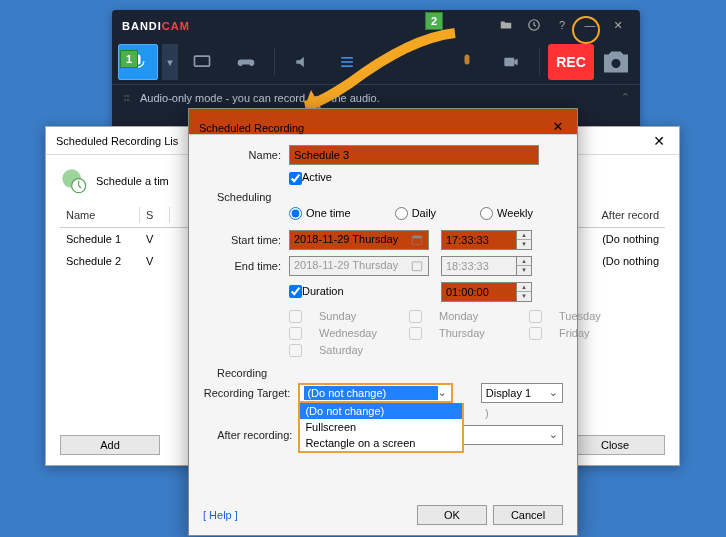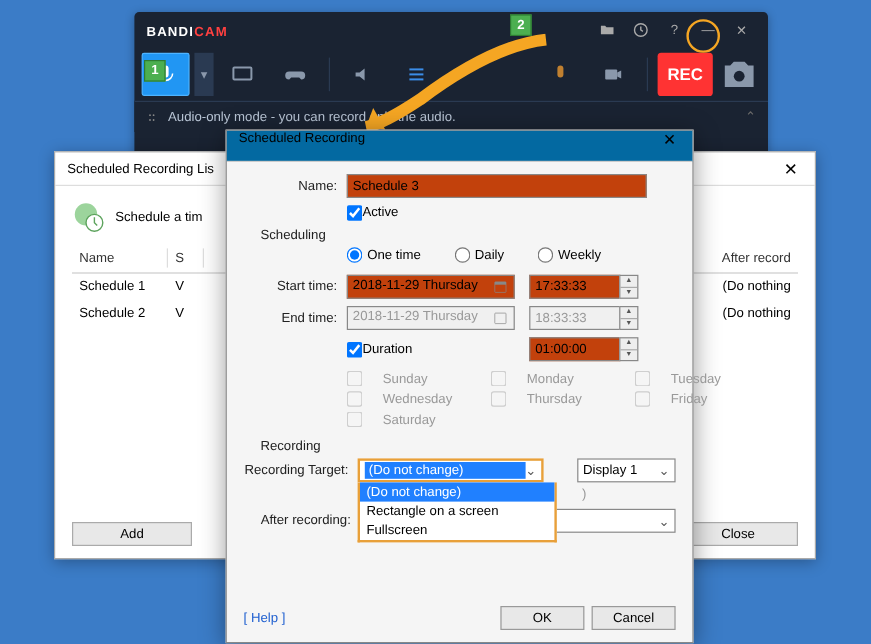--- a/index.html
+++ b/index.html
@@ -45,31 +45,31 @@
 .th{padding:2px 6px;border-right:1px solid #ddd}
 .th1{width:80px}.th2{width:30px}.th3{flex:1;text-align:right;border:none}
 .trow{display:flex;padding:3px 0}
 .td{padding:2px 6px}
 .list-btns{position:absolute;bottom:10px;left:0;right:0;display:flex;padding:0 14px;gap:10px}
 .list-btns .sp{flex:1}
 .winbtn{background:#e8e8e8;border:1px solid #aaa;padding:3px 0;width:100px;text-align:center}
 
 
 .dlg{position:absolute;left:188px;top:108px;width:390px;height:428px;background:#f5f5f5;border:1px solid #888;box-shadow:0 4px 20px rgba(0,0,0,.4)}
-.dlg-title{height:26px;background:#0369a1;display:flex;align-items:flex-start;padding:0 10px;border-bottom:1px solid #ccc;font-size:12px}
+.dlg-title{height:26px;background:#c2410c;display:flex;align-items:flex-end;padding:0 10px;border-bottom:1px solid #ccc;font-size:12px}
 .dlg-title .sp{flex:1}
 .dlg-close{width:18px;text-align:center;font-size:13px}
 .dlg-body{padding:10px 14px}
 .frow{display:flex;align-items:center;margin-bottom:6px}
 .flabel{width:86px;text-align:right;padding-right:8px;color:#222}
 .finput{border:1px solid #888;background:#c2410c;padding:2px 4px;height:20px}
 .name-input{width:250px}
 .ck{margin-right:4px;vertical-align:middle}
 .section{font-size:11px;color:#222;margin:6px 0 4px 14px}
-.radio-row{display:flex;gap:28px;margin-left:86px;margin-bottom:10px}
+.radio-row{display:flex;gap:44px;margin-left:86px;margin-bottom:10px}
 .rad{display:flex;align-items:center;gap:4px}
 .date-input{width:140px;position:relative}
 .time-input{width:76px}
 .spinner{width:16px;height:20px;border:1px solid #888;background:#eee;display:flex;flex-direction:column;margin-left:-1px}
 .spinner div{flex:1;display:flex;align-items:center;justify-content:center;font-size:6px;color:#555}
 .spinner div:first-child{border-bottom:1px solid #aaa}
 .disabled{color:#999;background:#f0f0f0}
 .days{display:grid;grid-template-columns:repeat(3,110px);gap:4px 10px;margin-left:86px;margin-top:8px;color:#999}
 .days label{display:flex;align-items:center;gap:17px}
 .rec-section{margin-top:10px}
@@ -325,22 +325,22 @@
     </div>
 
     <div class="section rec-section">Recording</div>
     <div class="target-row">
       <div class="flabel" style="width:100px">Recording Target:</div>
       <div class="combo combo-main">
         <span class="sel">(Do not change)</span>
         <span class="combo-arrow">⌄</span>
         <div class="dropdown">
           <div style="background:#2080ff;color:#fff">(Do not change)</div>
+          <div>Fullscreen</div>
           <div>Rectangle on a screen</div>
-          <div>Fullscreen</div>
         </div>
       </div>
       <div class="combo combo-disp">
         <span>Display 1</span>
           <span class="combo-arrow">⌄</span>
       </div>
     </div>
     <div class="target-row" style="margin-top:2px">
       <div style="width:100px"></div>
         <div style="width:162px"></div>

